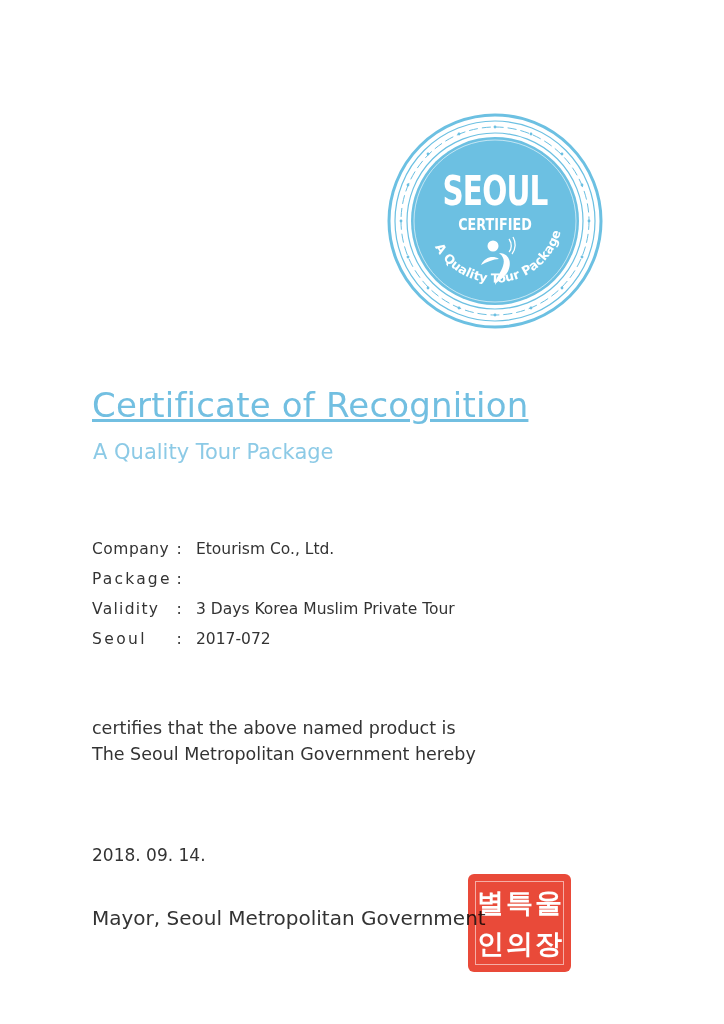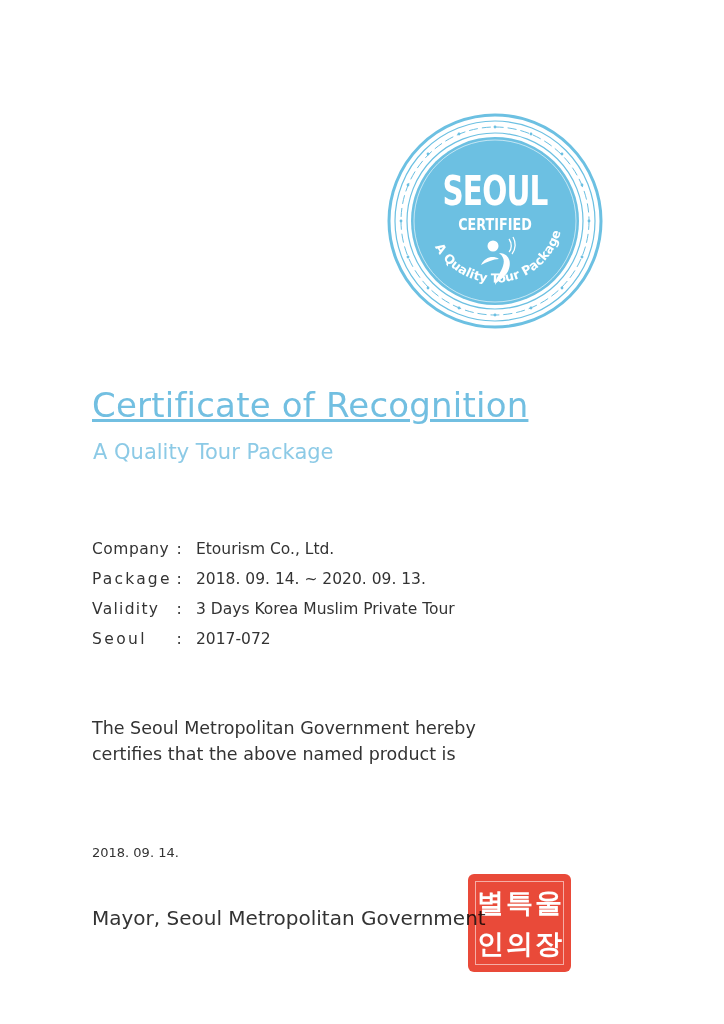--- a/index.html
+++ b/index.html
@@ -83,21 +83,21 @@
       line-height: 25.5px;
       color: #333333;
       width: 440px;
     }
     .statement div { white-space: nowrap; }
 
     .issue-date {
       position: absolute;
       left: 92px;
       top: 845px;
-      font-size: 13px;
+      font-size: 17px;
       color: #333333;
       white-space: nowrap;
     }
 
     .signatory {
       position: absolute;
       left: 92px;
       top: 906px;
       font-size: 20px;
       color: #333333;
@@ -197,37 +197,36 @@
 
 <div class="details">
   <div class="detail-row">
     <span class="detail-label">Company</span>
     <span class="detail-colon">:</span>
     <span class="detail-value">Etourism Co., Ltd.</span>
   </div>
   <div class="detail-row">
     <span class="detail-label wide">Package</span>
     <span class="detail-colon">:</span>
-    <span class="detail-value">2018. 09. 14. ~ 2020. 09. 13.</span>
   </div>
   <div class="detail-row">
     <span class="detail-label wide" style="letter-spacing:1.3px">Validity</span>
     <span class="detail-colon">:</span>
     <span class="detail-value">3 Days Korea Muslim Private Tour</span>
   </div>
   <div class="detail-row">
     <span class="detail-label wide" style="letter-spacing:2.4px">Seoul</span>
     <span class="detail-colon">:</span>
     <span class="detail-value">2017-072</span>
   </div>
 </div>
 
 <div class="statement">
+  <div>certifies that the above named product is</div>
   <div>The Seoul Metropolitan Government hereby</div>
-  <div>certifies that the above named product is</div>
 </div>
 
 <div class="issue-date">2018. 09. 14.</div>
 
 <div class="signatory">Mayor, Seoul Metropolitan Government</div>
 
 <div class="seal">
   <div class="seal-inner">
     <span class="seal-char">별</span>
     <span class="seal-char">특</span>

